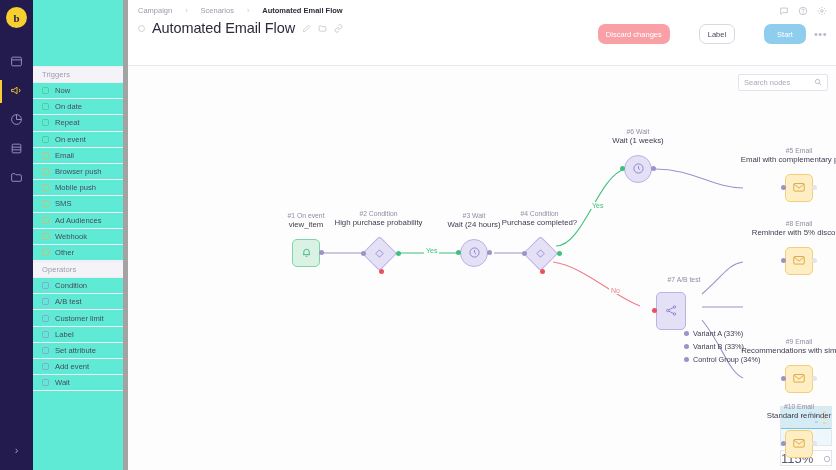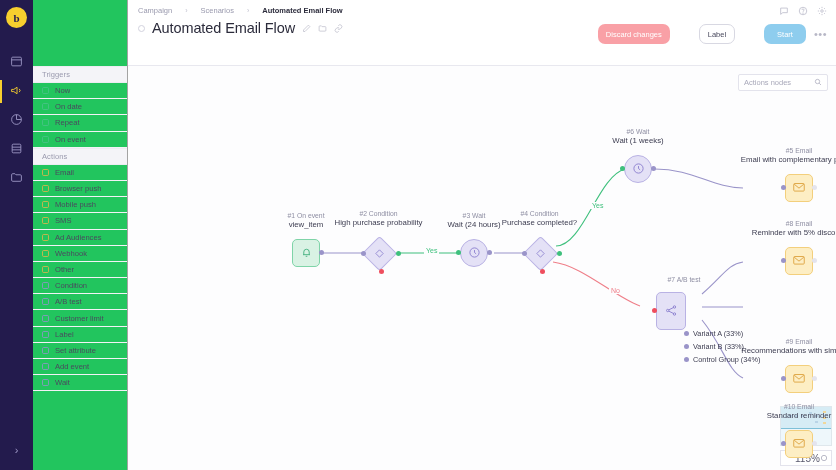--- a/index.html
+++ b/index.html
@@ -42,22 +42,22 @@
   }
   .rail-bottom {
     position: absolute; bottom: 14px; left: 0; width: 100%;
     display: flex; align-items: center; justify-content: center;
     color: #9c96c4;
   }
 
   
   .side {
     width: 95px; flex: 0 0 95px; height: 470px;
-    background: #22c55e;
-    border-right: 1px solid #a3a3a3;
+    background: #5eead4;
+    border-right: 5px solid #a3a3a3;
     overflow: hidden;
     position: relative;
     padding-top: 66px;
   }
   .side-group {
     background: #f4f4f8;
     color: #9a9aae;
     font-size: 7.5px;
     padding: 3px 7px 3px 9px;
     letter-spacing: .1px;
@@ -216,21 +216,21 @@
   .mm-dot.y { background: #f0d79a; }
   .mm-view {
     position: absolute; left: 0; top: 0; width: 52px; height: 22px;
     background: rgba(130,200,225,.22); border-bottom: 1px solid #7fc0d8;
   }
   .zoomctl {
     position: absolute; right: 4px; bottom: 4px;
     width: 52px; height: 16px;
     background: #fff; border: 1px solid #e3e3ec;
     display: flex; align-items: center; justify-content: space-between;
-    padding: 0 14px; font-size: 10px; color: #5a5a6e;
+    padding: 0 0; font-size: 13px; color: #5a5a6e;
   }
 </style>
 </head>
 <body>
 
 <div class="app">
 
   <div class="rail">
     <div class="rail-logo">b</div>
     <div class="rail-items">
@@ -306,21 +306,20 @@
         <span>Repeat</span>
       </div>
       <div class="side-item">
         <span class="si-ico si-green">
           <svg width="9" height="9" viewBox="0 0 24 24" fill="none" stroke="currentColor" stroke-width="2">
             <rect x="4" y="4" width="16" height="16" rx="3"></rect>
           </svg>
         </span>
         <span>On event</span>
       </div>
-      <div class="side-group">Actions</div>
       <div class="side-item">
         <span class="si-ico si-orange">
           <svg width="9" height="9" viewBox="0 0 24 24" fill="none" stroke="currentColor" stroke-width="2">
             <rect x="4" y="4" width="16" height="16" rx="3"></rect>
           </svg>
         </span>
         <span>Email</span>
       </div>
       <div class="side-item">
         <span class="si-ico si-orange">
@@ -363,20 +362,21 @@
         <span>Webhook</span>
       </div>
       <div class="side-item">
         <span class="si-ico si-orange">
           <svg width="9" height="9" viewBox="0 0 24 24" fill="none" stroke="currentColor" stroke-width="2">
             <rect x="4" y="4" width="16" height="16" rx="3"></rect>
           </svg>
         </span>
         <span>Other</span>
       </div>
+      <div class="side-group">Operators</div>
       <div class="side-item">
         <span class="si-ico si-purple">
           <svg width="9" height="9" viewBox="0 0 24 24" fill="none" stroke="currentColor" stroke-width="2">
             <rect x="4" y="4" width="16" height="16" rx="3"></rect>
           </svg>
         </span>
         <span>Condition</span>
       </div>
       <div class="side-item">
         <span class="si-ico si-purple">
@@ -487,21 +487,21 @@
         <div class="btn btn-discard">Discard changes</div>
         <div class="btn btn-save">Label</div>
         <div class="btn btn-start">Start</div>
         <div class="btn-more">•••</div>
       </div>
     </div>
 
     <div class="canvas">
 
       <div class="search-box">
-        <span>Actions nodes</span>
+        <span>Search nodes</span>
         <span>
           <svg width="8" height="8" viewBox="0 0 24 24" fill="none" stroke="#a9a9ba" stroke-width="2.2">
             <circle cx="10.5" cy="10.5" r="6.5"></circle>
               <path d="M15.5 15.5L21 21"></path>
           </svg>
         </span>
       </div>
 
       <svg class="svg-layer" viewBox="0 0 708 404" preserveAspectRatio="none">
         <g fill="none" stroke-width="1.1">

